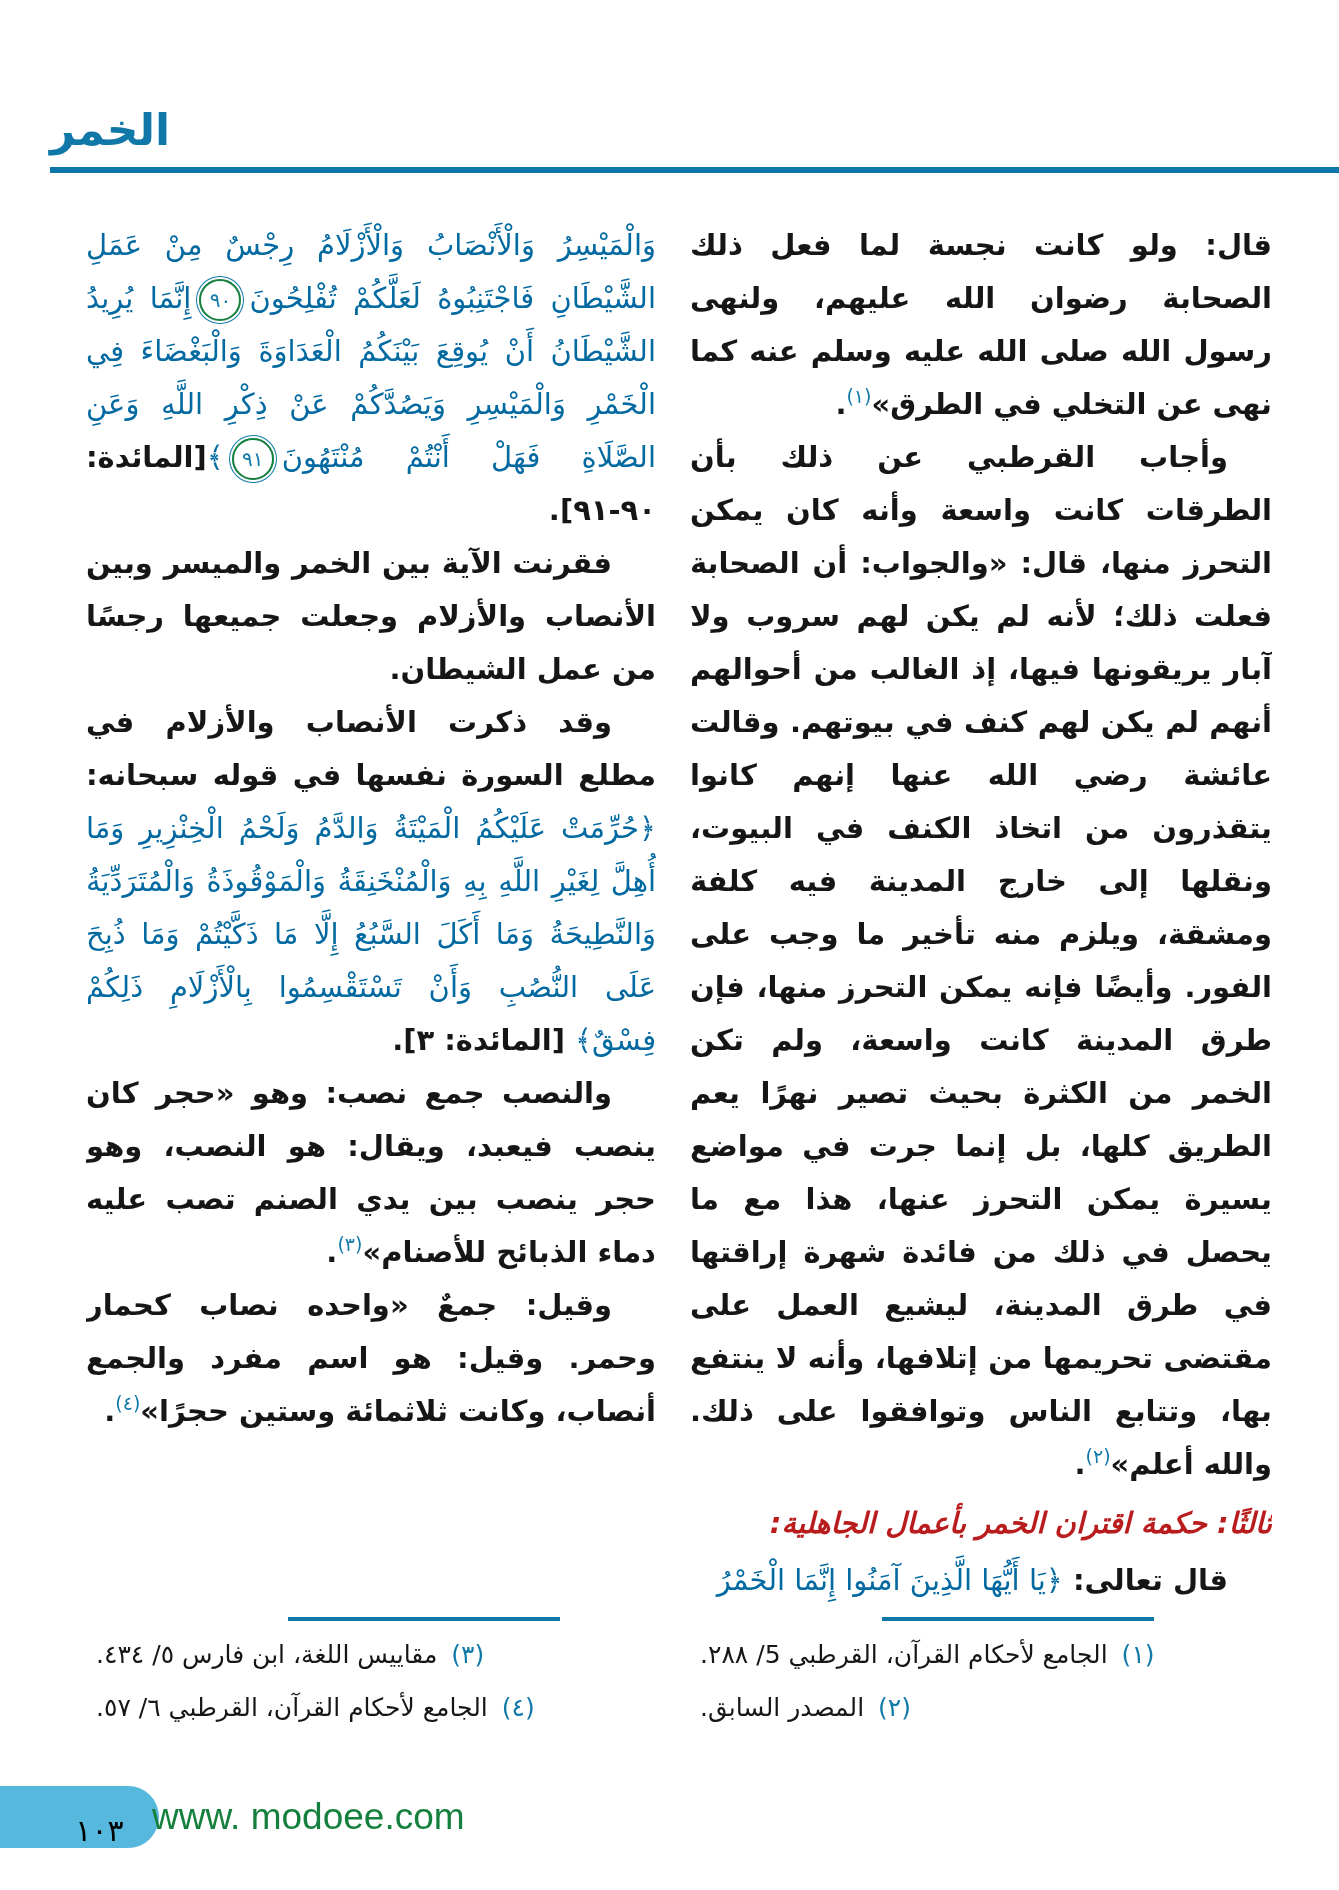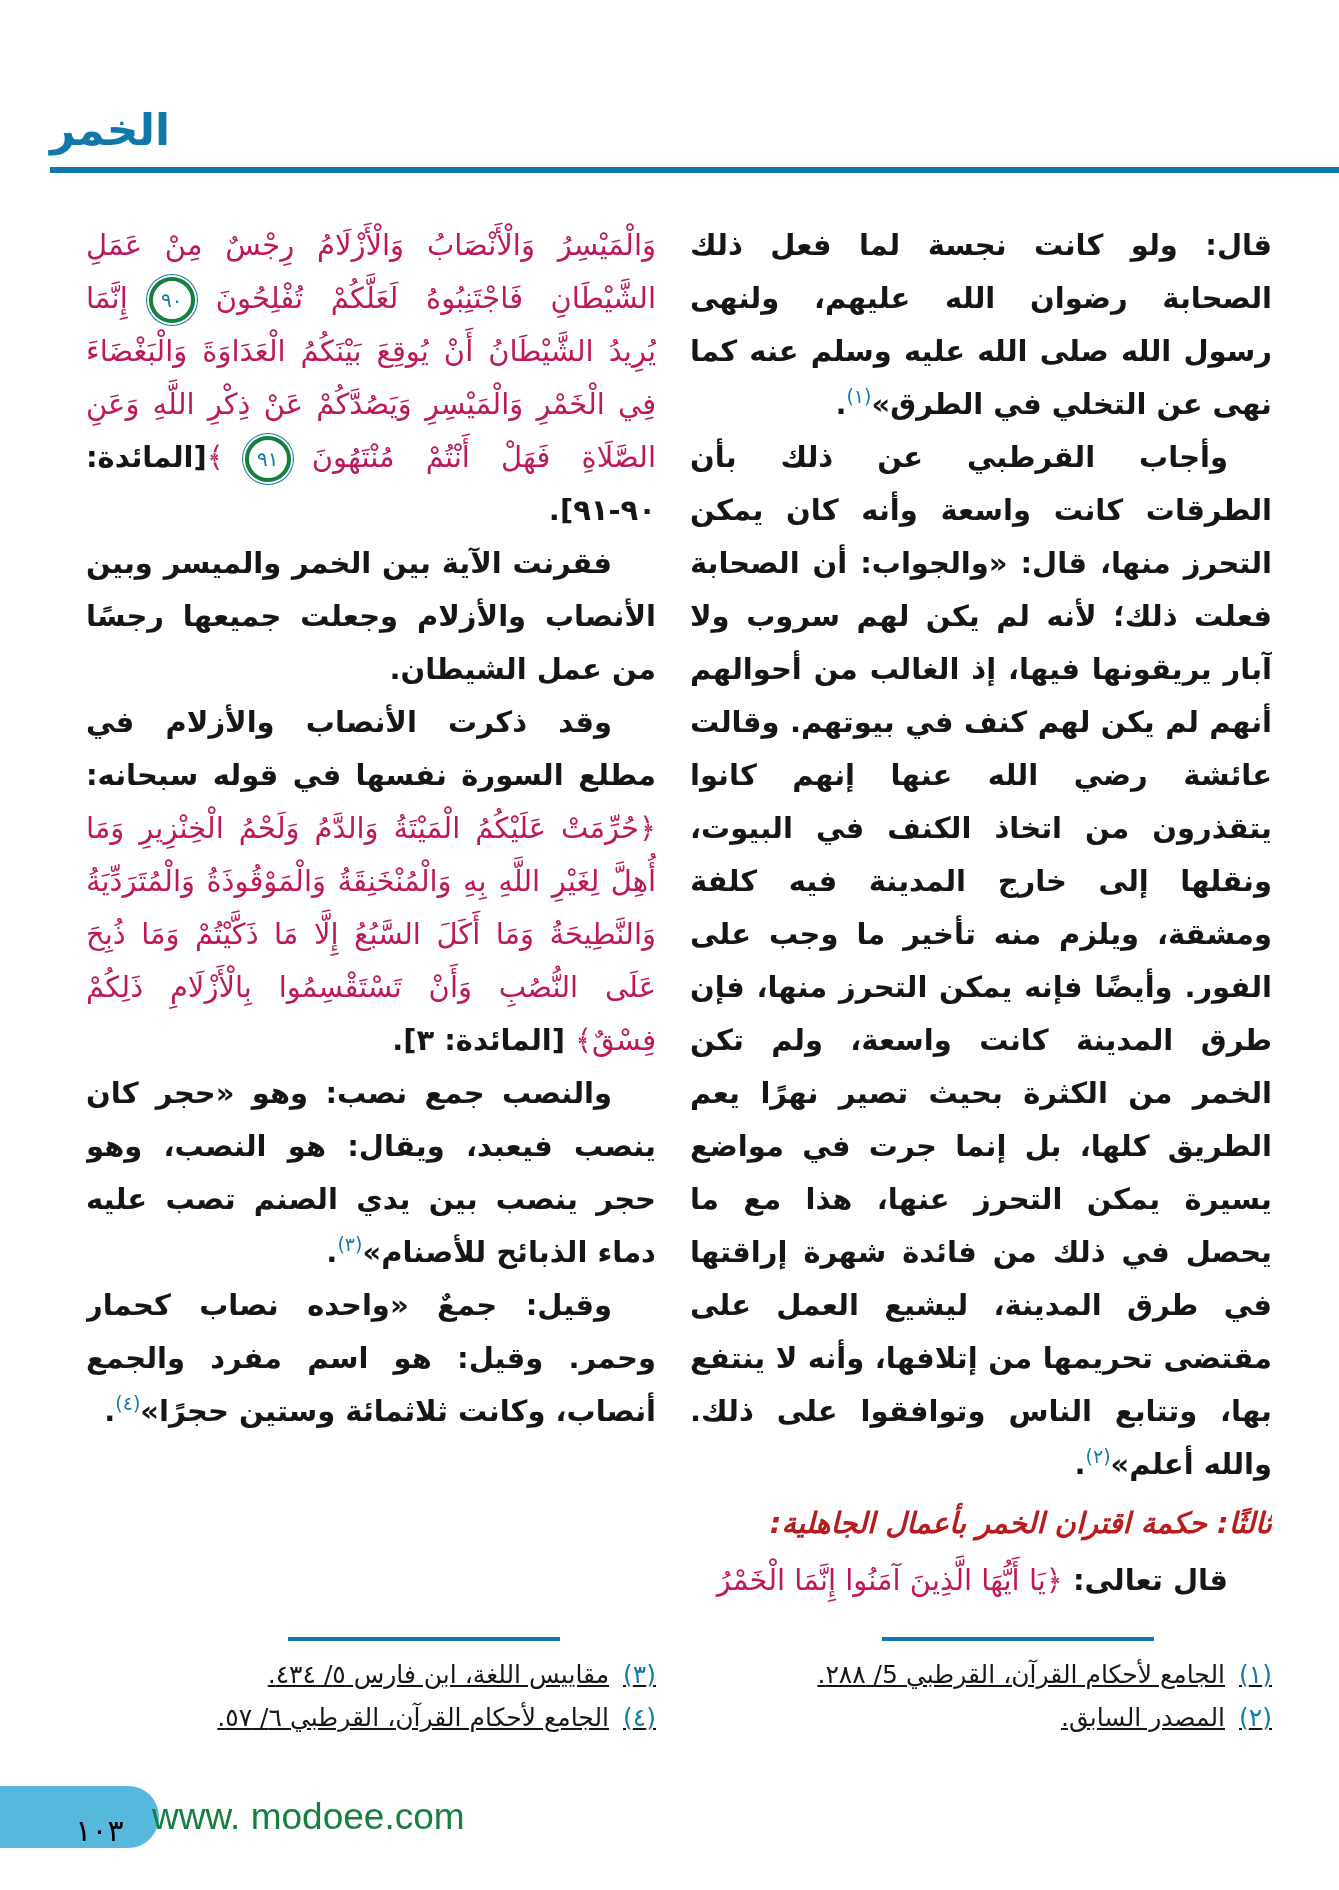--- a/index.html
+++ b/index.html
@@ -44,21 +44,21 @@
   .body{flex:1 1 auto;overflow:hidden;}
   .body p{
     margin:0;
     font-size:29px;
     line-height:53px;
     font-weight:700;
     text-align:justify;
   }
   .indent{text-indent:44px;}
   .quran{
-    color:#be185d;
+    color:#0369a1;
     font-weight:400;
   }
   .ref{color:#161616;font-weight:700;}
   .fn-mark{
     color:#127aa9;
     font-size:19px;
     font-weight:400;
     vertical-align:super;
     line-height:0;
   }
@@ -74,46 +74,45 @@
   .oneline{
     white-space:nowrap;
     overflow:hidden;
   }
   .ayah-medallion{
     display:inline-flex;
     align-items:center;
     justify-content:center;
     width:38px;height:38px;
     border-radius:50%;
-    border:4px solid #15803d;
+    border:2px solid #15803d;
     box-shadow:0 0 0 2px #fff, 0 0 0 3px #127aa9;
     color:#127aa9;
     font-size:20px;
     font-weight:400;
-    margin:0 21px;
+    margin:0 8px;
     vertical-align:middle;
     line-height:1;
   }
   
   .footnotes{flex:0 0 auto;padding-top:4px;}
   .footnote-separator{
     height:4px;
     background:#0f78a8;
     width:272px;
     margin:0 24px 12px auto;
   }
   .col-left .footnote-separator{margin-right:96px;}
   .col-right .footnote-separator{margin-right:118px;}
   .footnote{
-    margin:0;
+    margin:10px;
     font-size:25px;
     line-height:43px;
-    text-align:right;
+    text-align:left;
     font-weight:400;
-    text-decoration:underline;
   }
   .footnote .fn-num{
     color:#127aa9;
     margin-left:14px;
     font-weight:400;
   }
   
   .page-number-tab{
     position:absolute;
     left:0;

